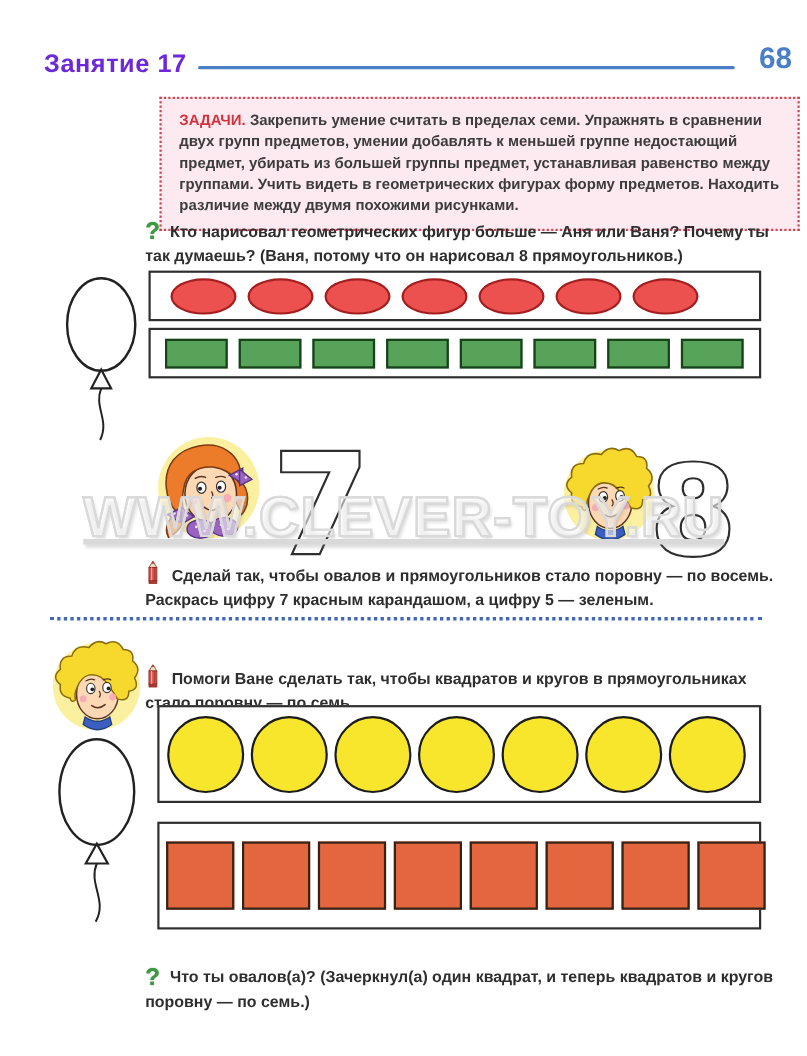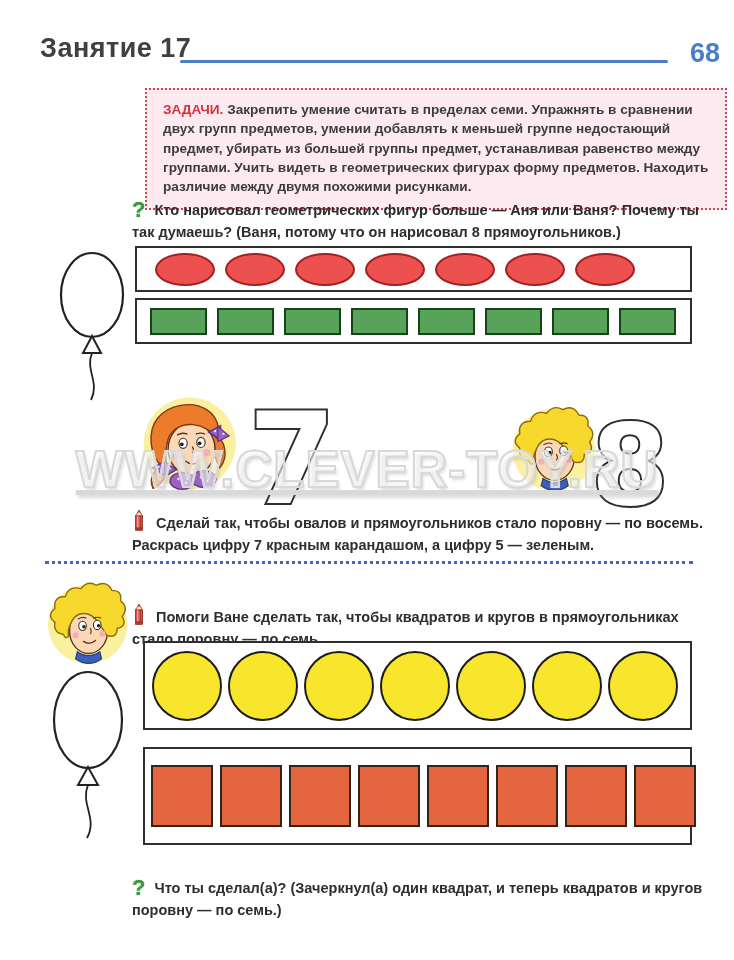--- a/index.html
+++ b/index.html
@@ -4,21 +4,21 @@
 <style>
   * { margin:0; padding:0; box-sizing:border-box; }
   html,body { background:#fff; }
   body { font-family:"Liberation Sans", sans-serif; }
   #page {
     position:relative; width:734px; height:960px; background:#ffffff;
     overflow:hidden; margin:0 auto;
   }
 
   
-  .lesson-title { position:absolute; left:40px; top:33px; font-size:27px; font-weight:bold; color:#404040; letter-spacing:0.5px; }
+  .lesson-title { position:absolute; left:40px; top:44px; font-size:23px; font-weight:bold; color:#6d28d9; letter-spacing:0.5px; }
   .header-rule  { position:absolute; left:180px; top:60px; width:488px; height:3px; background:#4a7fc7; border-radius:2px; }
   .page-number  { position:absolute; left:690px; top:38px; font-size:27px; font-weight:bold; color:#4a7fc7; }
 
   
   .objectives {
     position:absolute; left:145px; top:88px; width:582px; height:122px;
     background:#fceaf0; border:2px dotted #cc4455; padding:10px 14px 8px 16px;
     font-size:13.6px; line-height:1.42; font-weight:bold; color:#3c3c3c;
   }
   .objectives .obj-label { color:#d4323f; font-weight:bold; }
@@ -226,17 +226,17 @@
       <div class="shape shape-square" style="background: rgb(228, 102, 63); border-color: rgb(52, 35, 24);"></div>
       <div class="shape shape-square" style="background: rgb(228, 102, 63); border-color: rgb(52, 35, 24);"></div>
       <div class="shape shape-square" style="background: rgb(228, 102, 63); border-color: rgb(52, 35, 24);"></div>
       <div class="shape shape-square" style="background: rgb(228, 102, 63); border-color: rgb(52, 35, 24);"></div>
       <div class="shape shape-square" style="background: rgb(228, 102, 63); border-color: rgb(52, 35, 24);"></div>
       <div class="shape shape-square" style="background: rgb(228, 102, 63); border-color: rgb(52, 35, 24);"></div>
     </div>
 
   <div class="text-block" style="top:877px;">
     <span class="q-icon">?</span>
-    <span>Что ты сделал(а)?</span>
+    <span>Что ты овалов(а)?</span>
     <span class="italic-answer">(Зачеркнул(а) один квадрат, и теперь квадратов и кругов поровну — по семь.)</span>
   </div>
 
 </div>
 
 </body></html>

